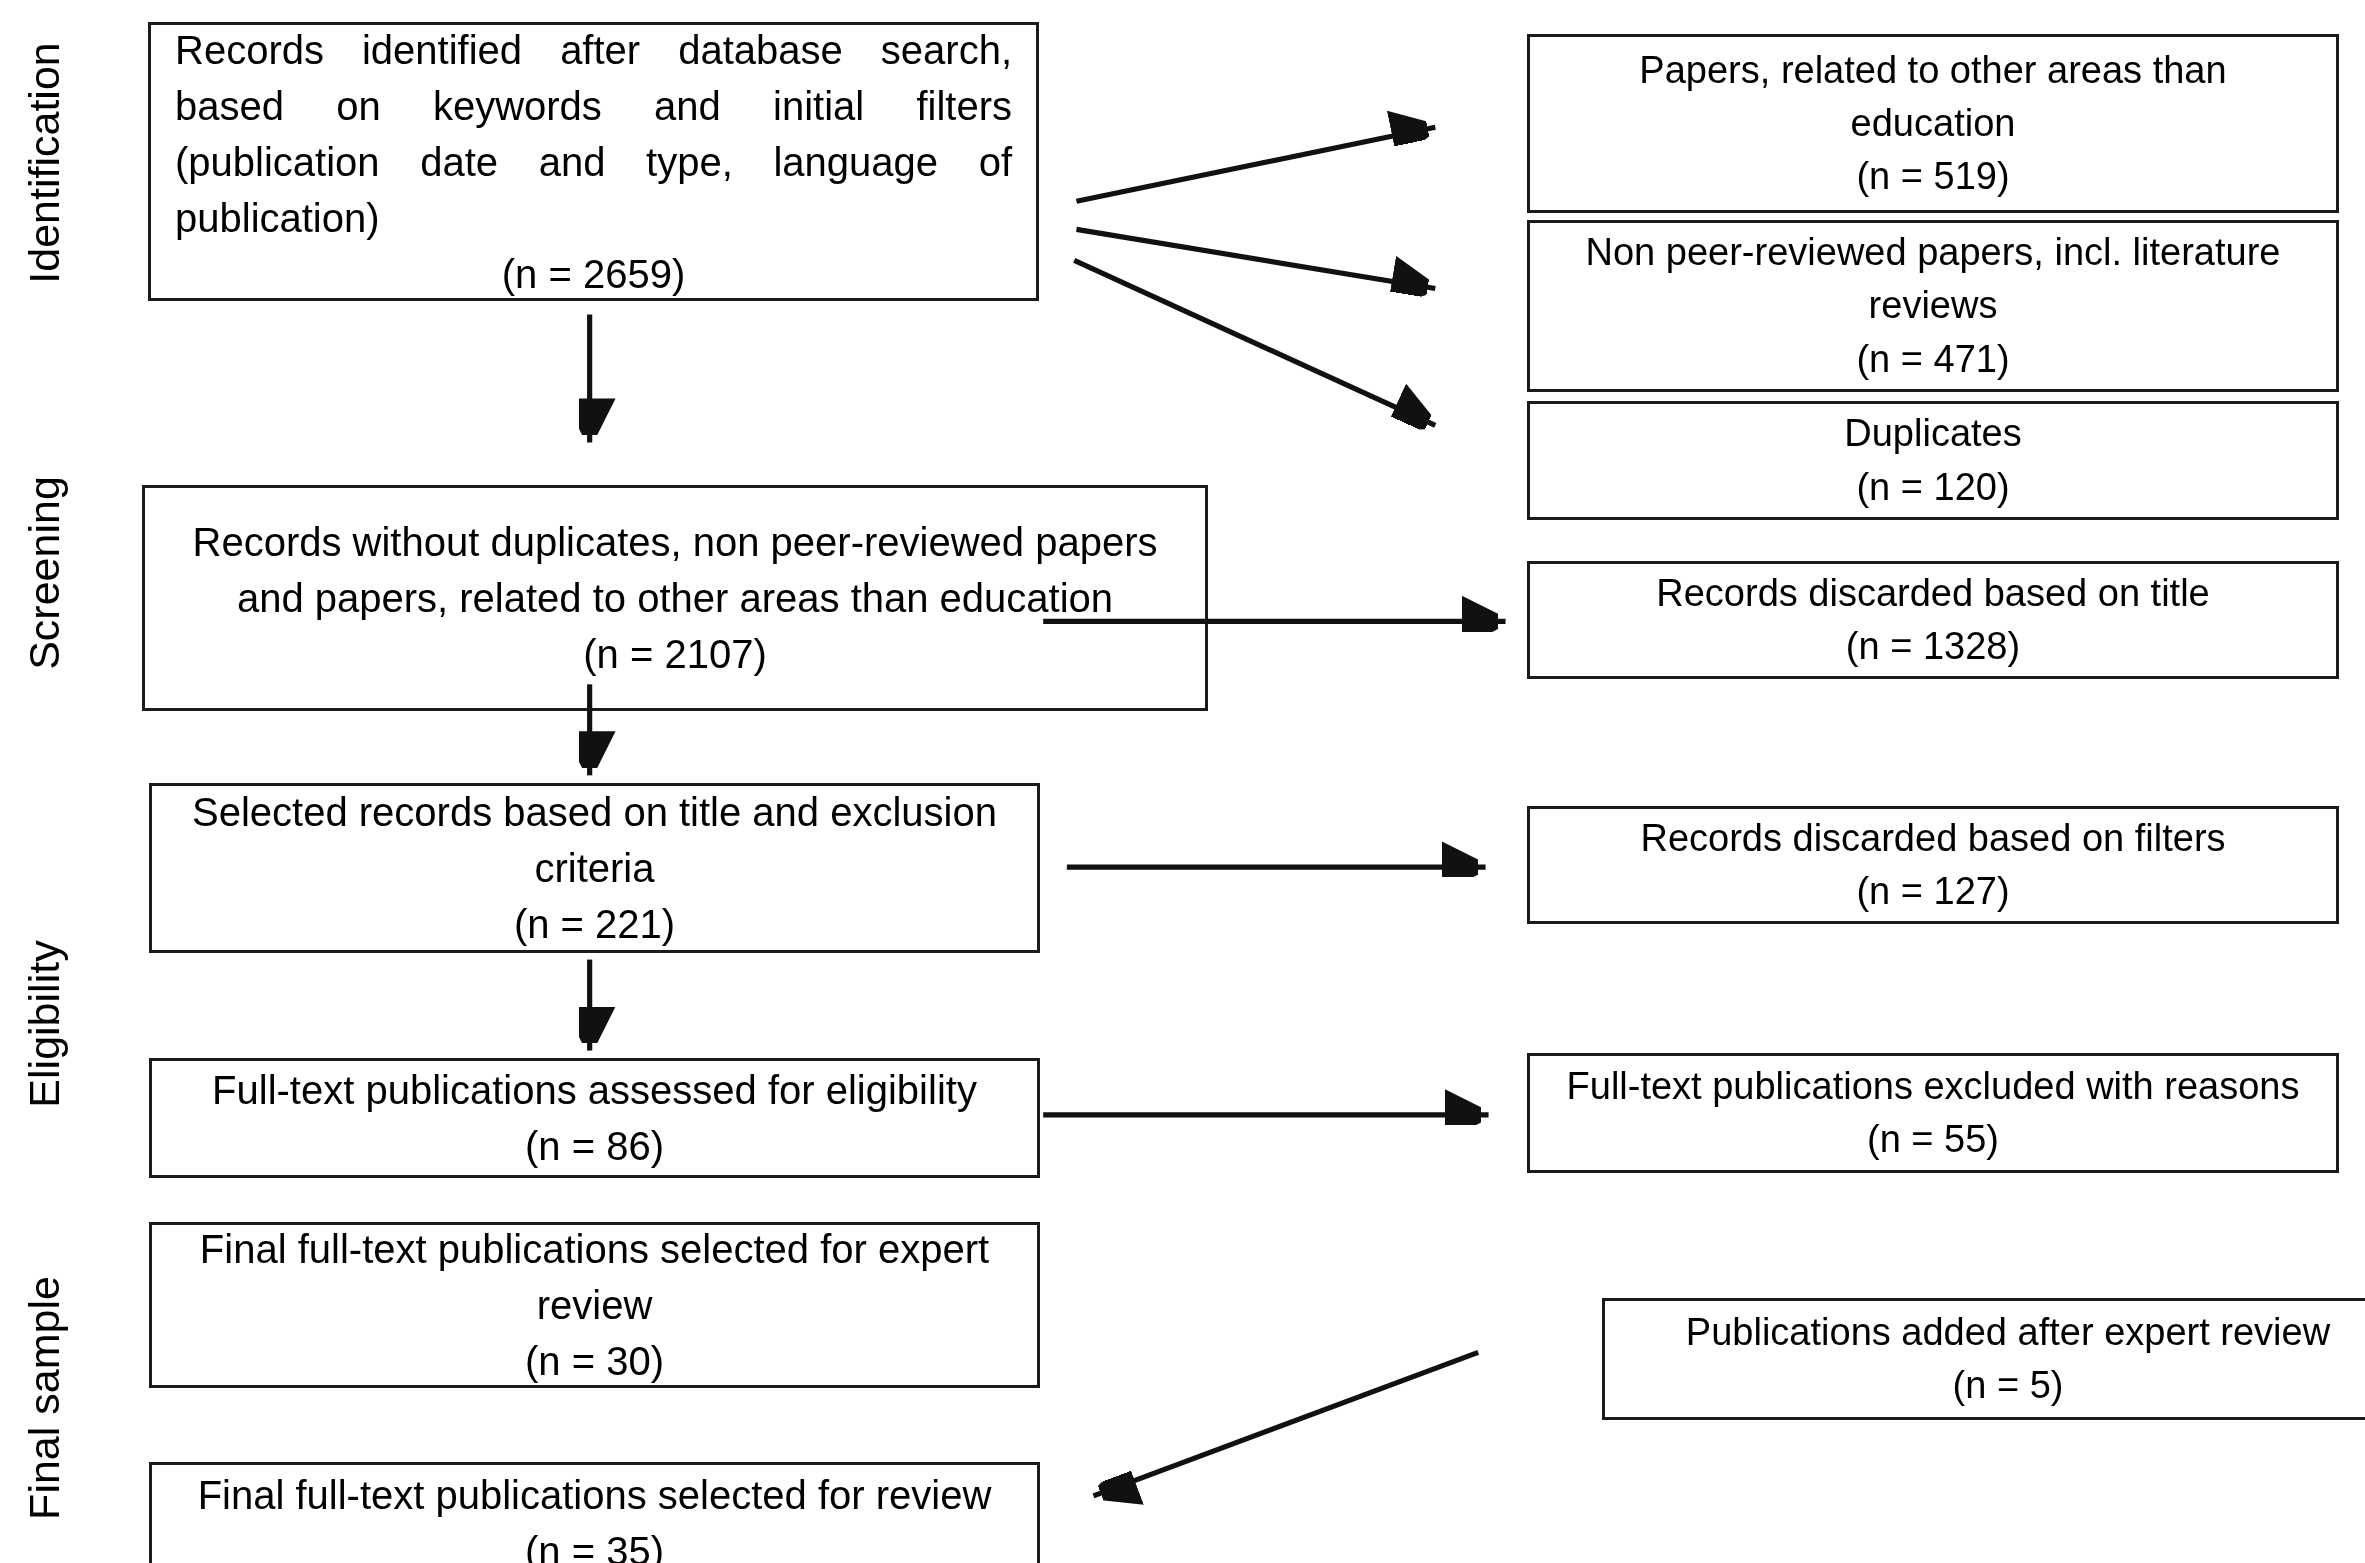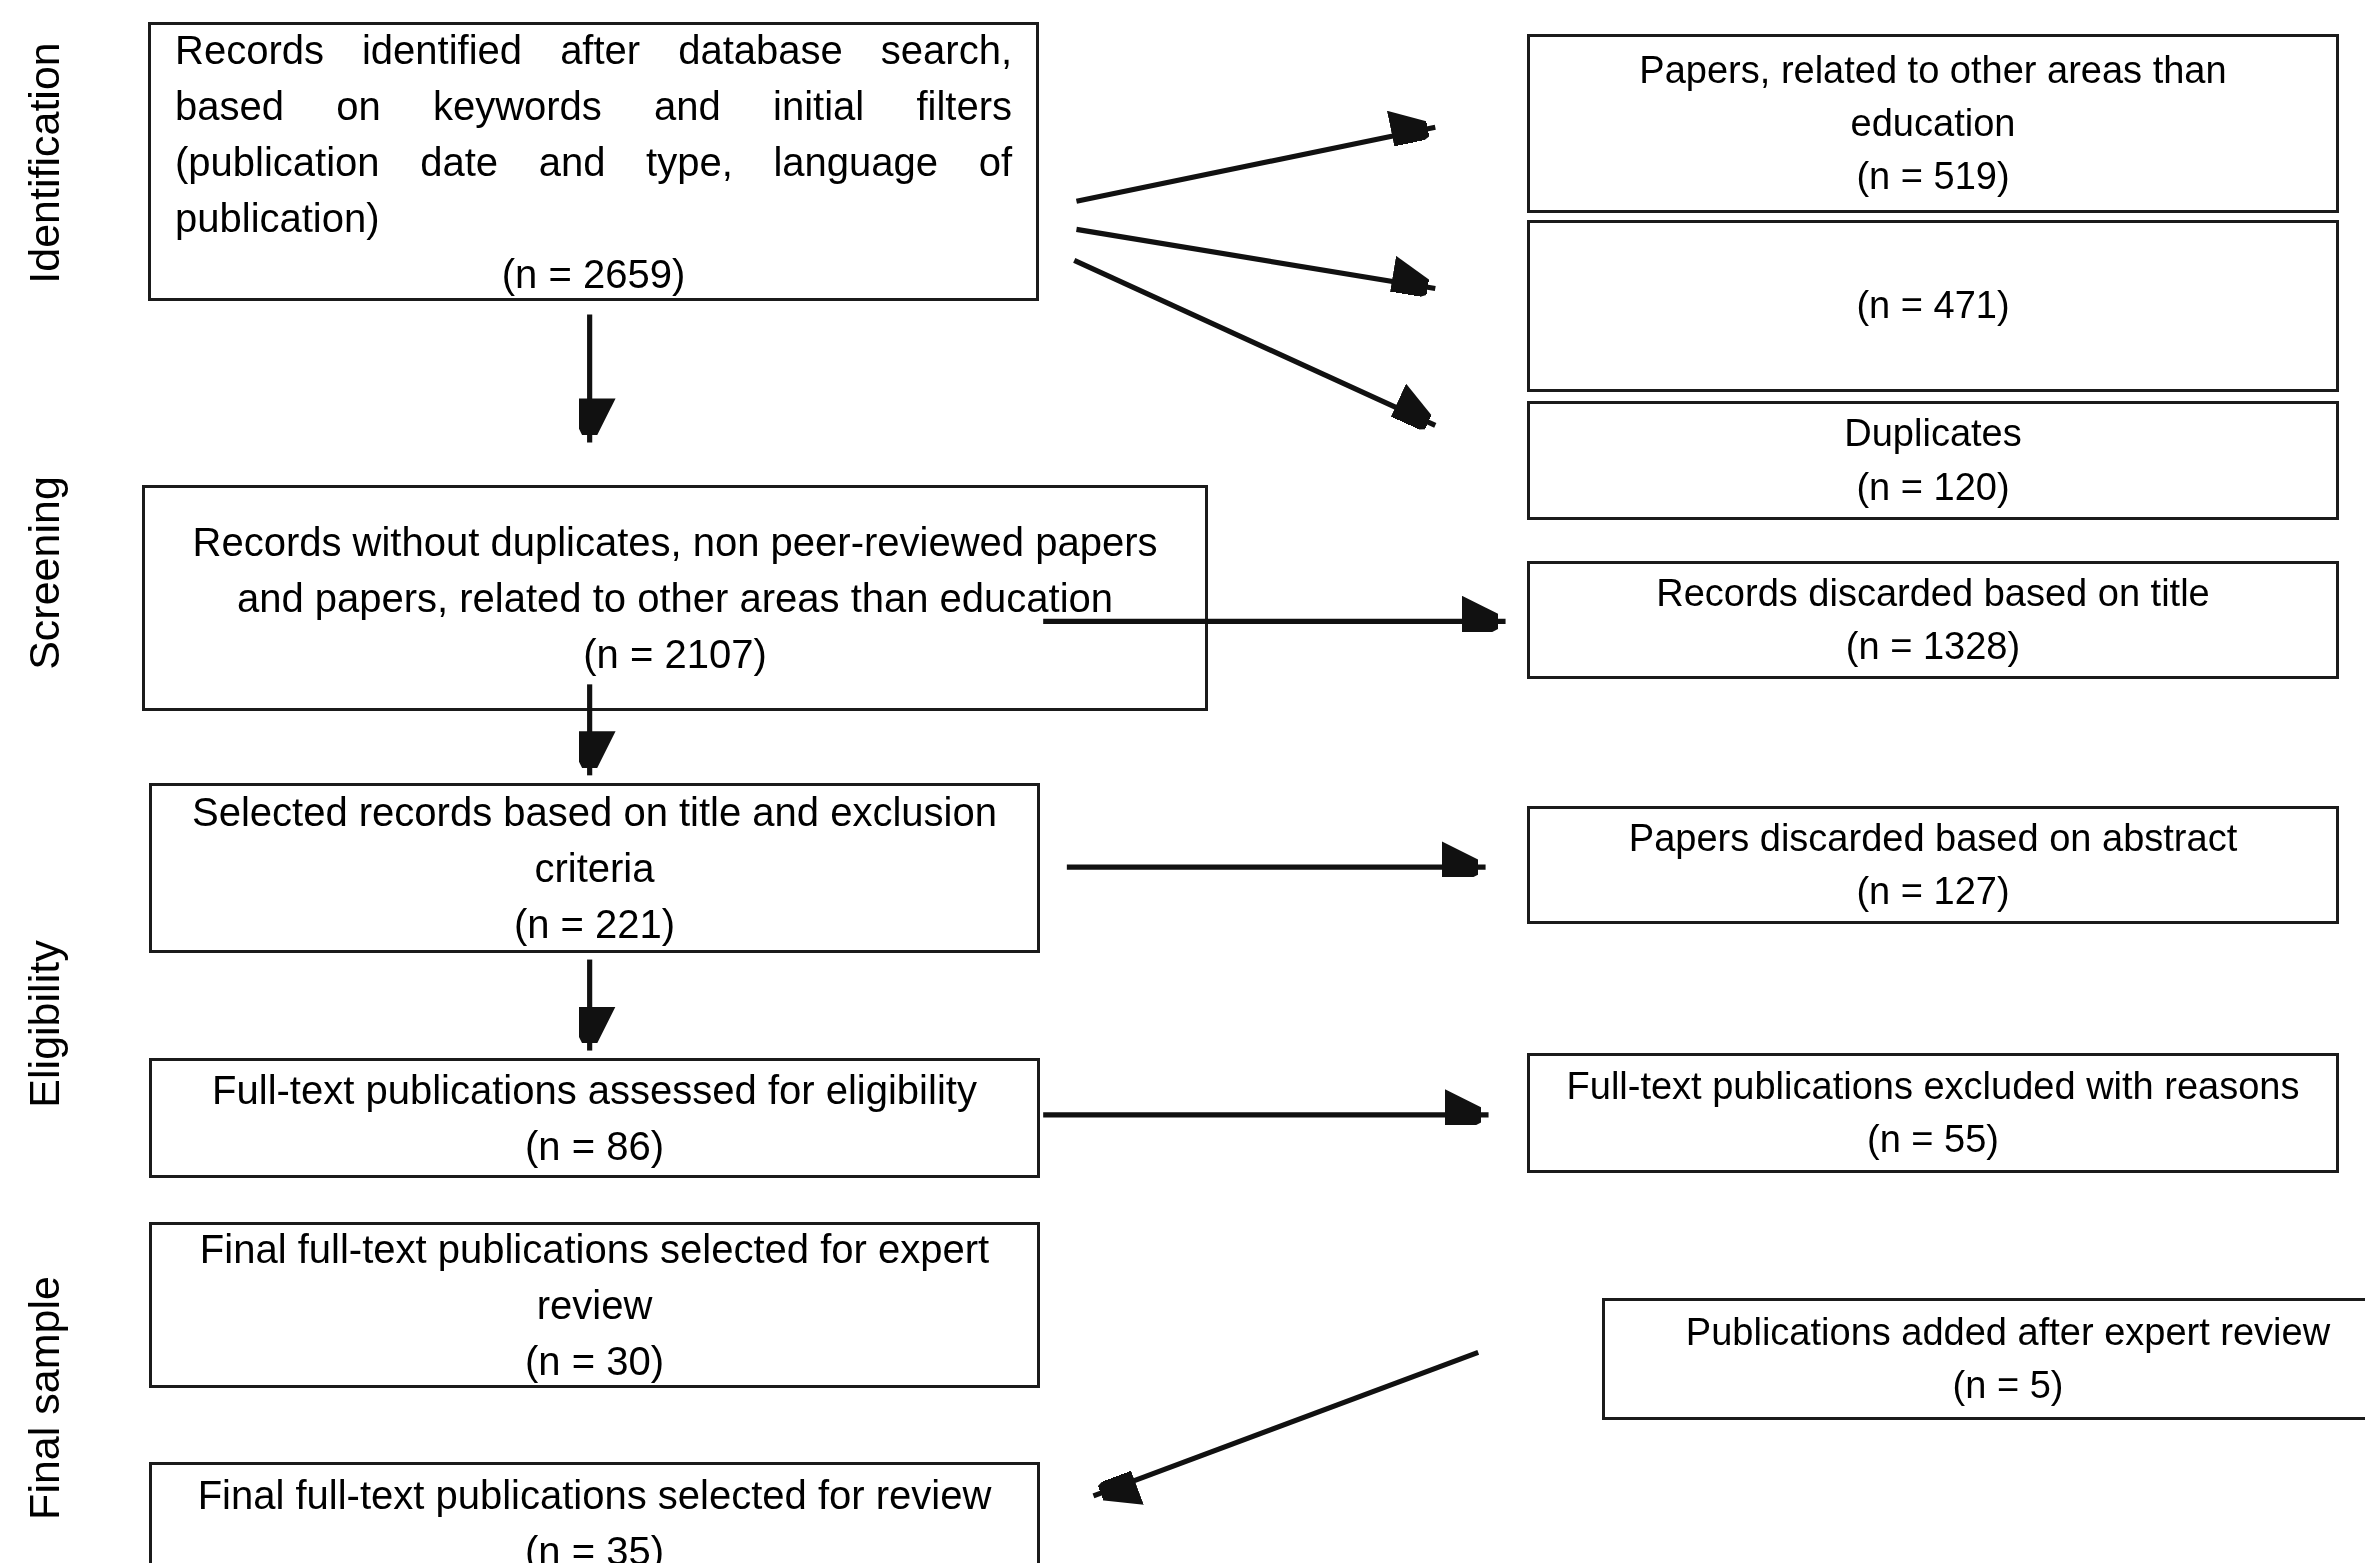--- a/index.html
+++ b/index.html
@@ -96,32 +96,33 @@
   <div class="box box-left" id="box-l6">
     <div class="box-text">Final full-text publications selected for review</div>
     <div class="box-count">(n = 35)</div>
   </div>
 
   <div class="box box-right" id="box-r1">
     <div class="box-text">Papers, related to other areas than education</div>
     <div class="box-count">(n = 519)</div>
   </div>
   <div class="box box-right" id="box-r2">
+    <div class="box-text">Non peer-reviewed papers, incl. literature reviews</div>
     <div class="box-count">(n = 471)</div>
   </div>
   <div class="box box-right" id="box-r3">
     <div class="box-text">Duplicates</div>
     <div class="box-count">(n = 120)</div>
   </div>
   <div class="box box-right" id="box-r4">
     <div class="box-text">Records discarded based on title</div>
     <div class="box-count">(n = 1328)</div>
   </div>
   <div class="box box-right" id="box-r5">
-    <div class="box-text">Papers discarded based on abstract</div>
+    <div class="box-text">Records discarded based on filters</div>
     <div class="box-count">(n = 127)</div>
   </div>
   <div class="box box-right" id="box-r6">
     <div class="box-text">Full-text publications excluded with reasons</div>
     <div class="box-count">(n = 55)</div>
   </div>
   <div class="box box-right" id="box-r7">
     <div class="box-text">Publications added after expert review</div>
     <div class="box-count">(n = 5)</div>
   </div>

